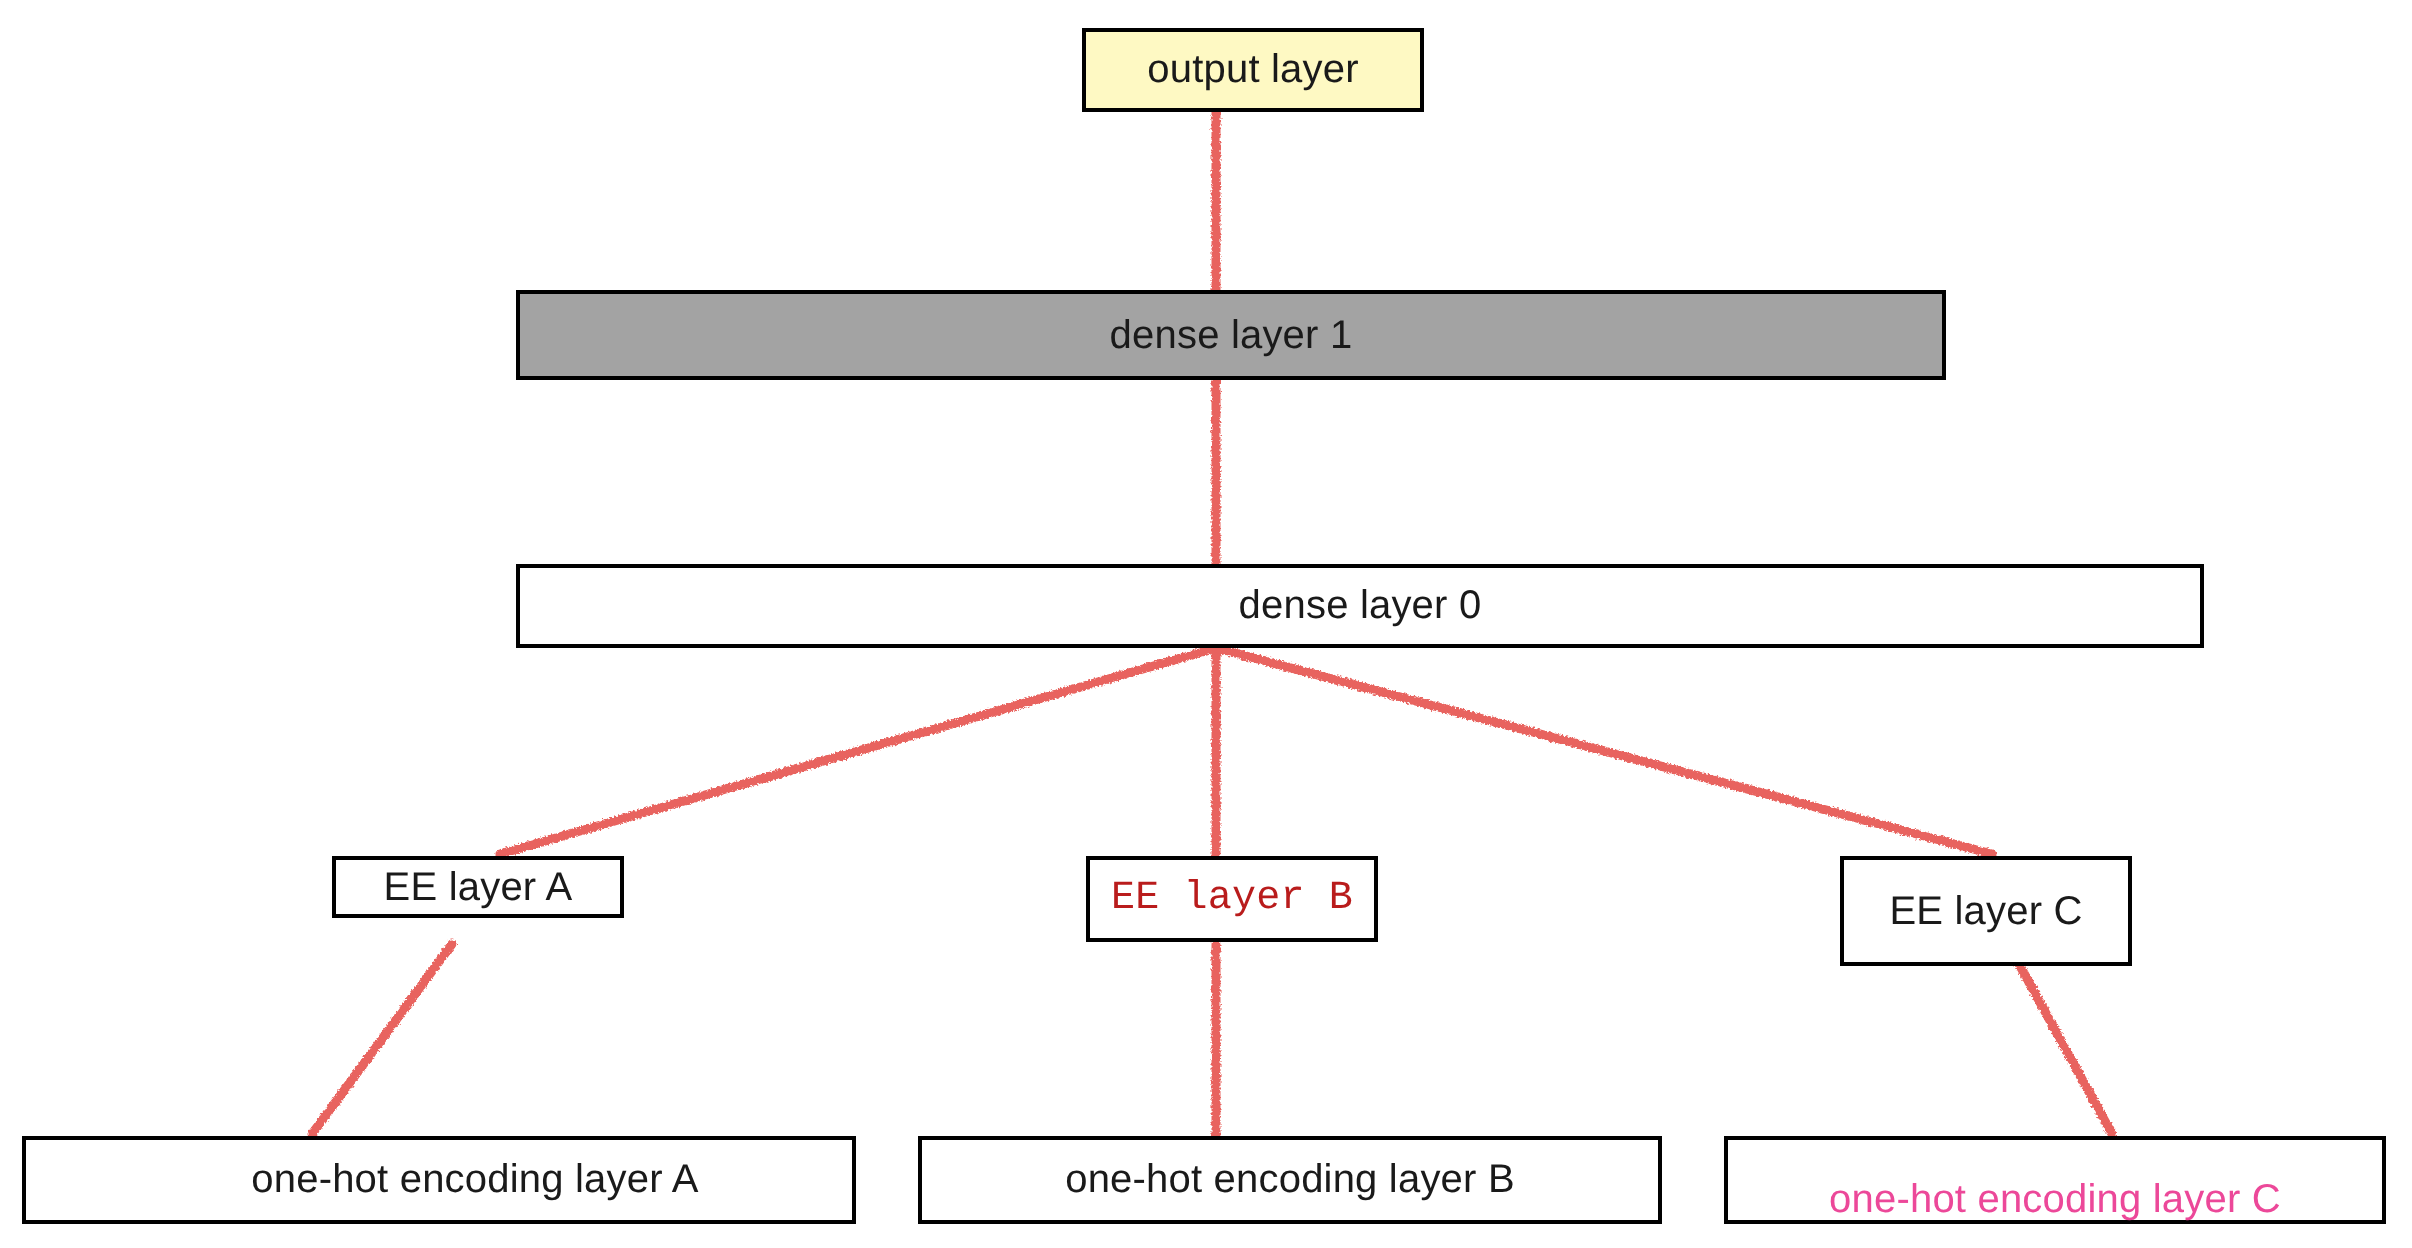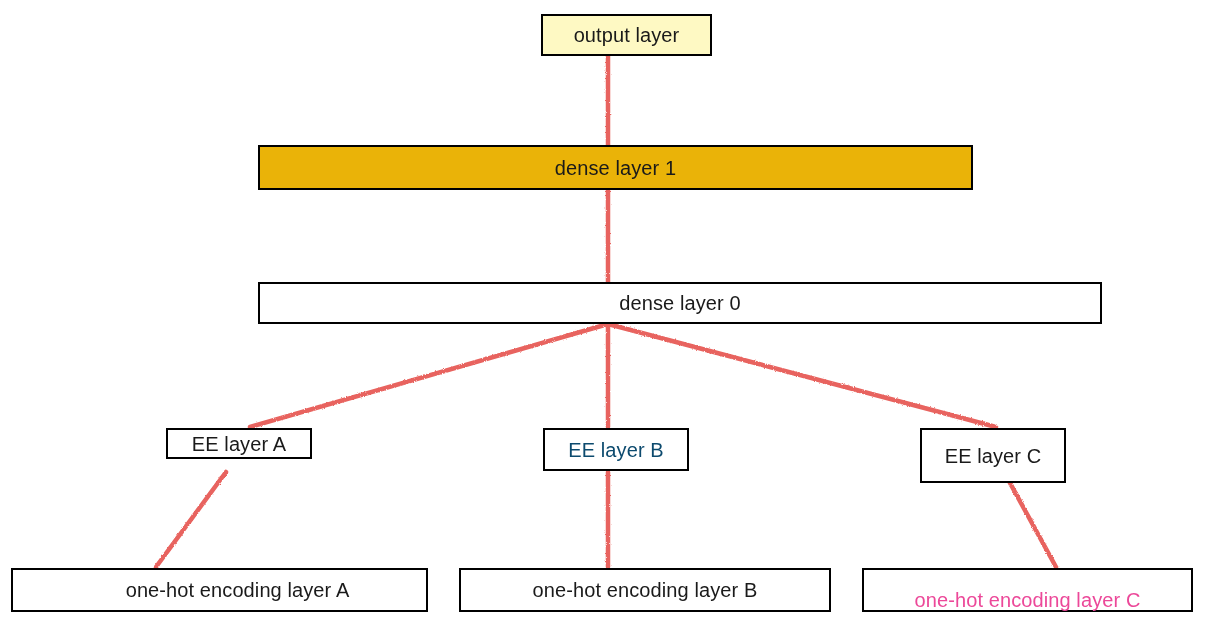--- a/index.html
+++ b/index.html
@@ -65,31 +65,31 @@
         <line x1="156" y1="567" x2="226" y2="472" stroke="#e8635e" stroke-width="4.5" stroke-linecap="round"></line>
         <line x1="608" y1="567" x2="608" y2="472" stroke="#e8635e" stroke-width="4.5" stroke-linecap="round"></line>
         <line x1="1056" y1="567" x2="1004" y2="472" stroke="#e8635e" stroke-width="4.5" stroke-linecap="round"></line>
       </g>
   </svg>
 
   <div id="node-group">
       <div class="node-box" style="left: 541px; top: 14px; width: 171px; height: 42px; border-color: rgb(0, 0, 0); background: #fef9c3;">
         <span class="node-label" style="color: rgb(26, 26, 26);">output layer</span>
       </div>
-      <div class="node-box" style="left: 258px; top: 145px; width: 715px; height: 45px; border-color: rgb(0, 0, 0); background: #eab308;">
+      <div class="node-box" style="left: 258px; top: 145px; width: 715px; height: 45px; border-color: rgb(0, 0, 0); background: #a3a3a3;">
         <span class="node-label" style="color: rgb(26, 26, 26);">dense layer 1</span>
       </div>
       <div class="node-box" style="left: 258px; top: 282px; width: 844px; height: 42px; border-color: rgb(0, 0, 0); background: rgb(255, 255, 255);">
         <span class="node-label" style="color: rgb(26, 26, 26);">dense layer 0</span>
       </div>
       <div class="node-box" style="left: 166px; top: 428px; width: 146px; height: 31px; border-color: rgb(0, 0, 0); background: rgb(255, 255, 255);">
         <span class="node-label" style="color: rgb(26, 26, 26);">EE layer A</span>
       </div>
       <div class="node-box" style="left: 543px; top: 428px; width: 146px; height: 43px; border-color: rgb(0, 0, 0); background: rgb(255, 255, 255);">
-        <span class="node-label" style="color: #0c4a6e;">EE layer B</span>
+        <span class="node-label" style="color: #b91c1c; font-family: Liberation Mono, monospace;">EE layer B</span>
       </div>
       <div class="node-box" style="left: 920px; top: 428px; width: 146px; height: 55px; border-color: rgb(0, 0, 0); background: rgb(255, 255, 255);">
         <span class="node-label" style="color: rgb(26, 26, 26);">EE layer C</span>
       </div>
       <div class="node-box" style="left: 11px; top: 568px; width: 417px; height: 44px; border-color: rgb(0, 0, 0); background: rgb(255, 255, 255); padding-left: 36px;">
         <span class="node-label" style="color: rgb(26, 26, 26);">one-hot encoding layer A</span>
       </div>
       <div class="node-box" style="left: 459px; top: 568px; width: 372px; height: 44px; border-color: rgb(0, 0, 0); background: rgb(255, 255, 255);">
         <span class="node-label" style="color: rgb(26, 26, 26);">one-hot encoding layer B</span>
       </div>

